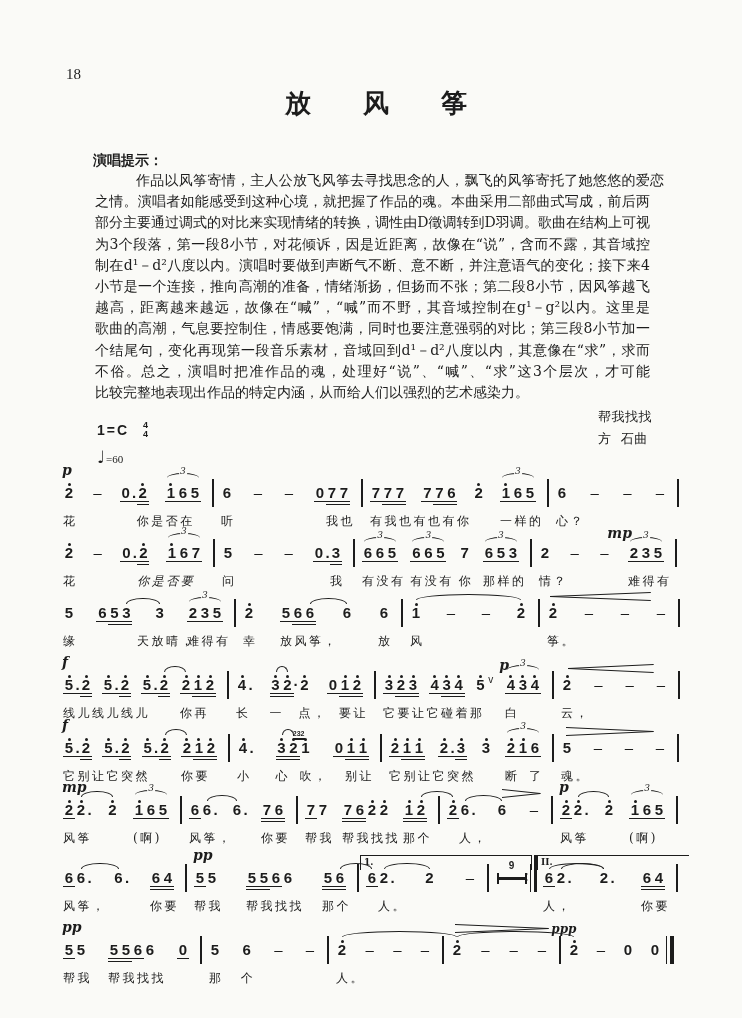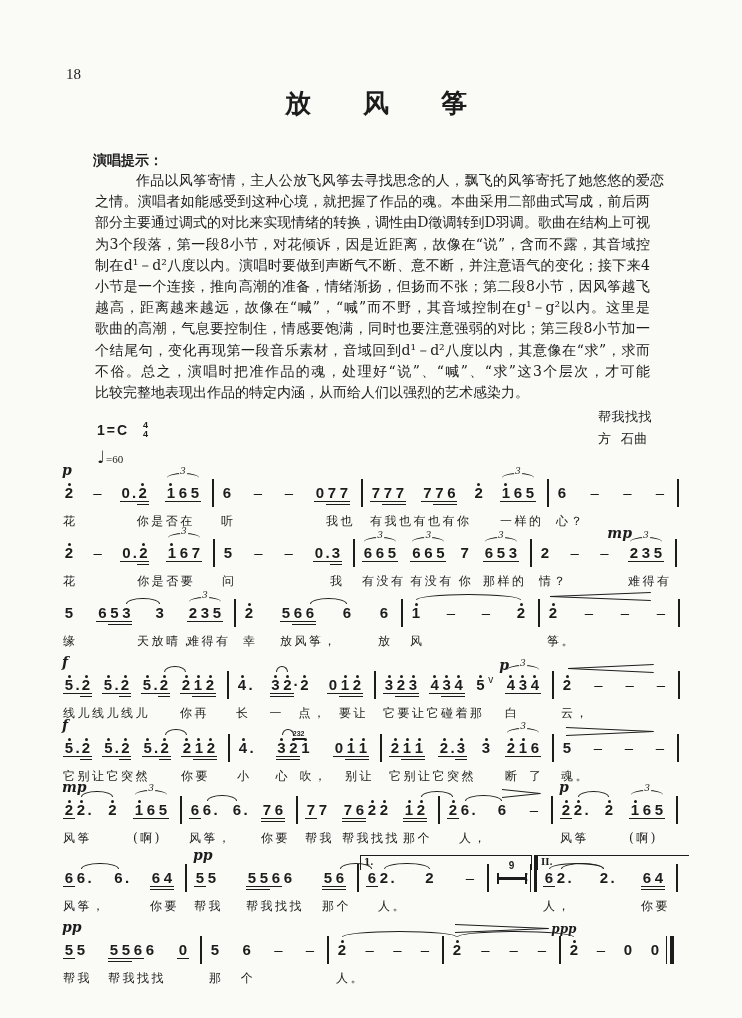--- a/index.html
+++ b/index.html
@@ -202,21 +202,21 @@
           <span class="tup">
             <span class="tup-num">3</span>
           </span>
           <span class="tok note hi"><span class="glyph">1</span><span class="ul ul1"></span></span>
           <span class="tok note"><span class="glyph">6</span><span class="ul ul1"></span></span>
           <span class="tok note"><span class="glyph">7</span><span class="ul ul1"></span></span>
         </div>
       </div>
       <div class="bar single" style="left: 214px;"></div>
       <span class="lyric" style="left: 63px;">花</span>
-      <span class="lyric" style="left: 137.312px;">你是否要</span>
+      <span class="lyric" style="left: 137.312px; font-style: italic;">你是否要</span>
       <div class="measure" style="left: 214px; width: 140px;">
         <div class="group">
           <span class="tok note"><span class="glyph">5</span></span>
         </div>
         <div class="group">
           <span class="tok dash"><span class="glyph">–</span></span>
         </div>
         <div class="group">
           <span class="tok dash"><span class="glyph">–</span></span>
         </div>

